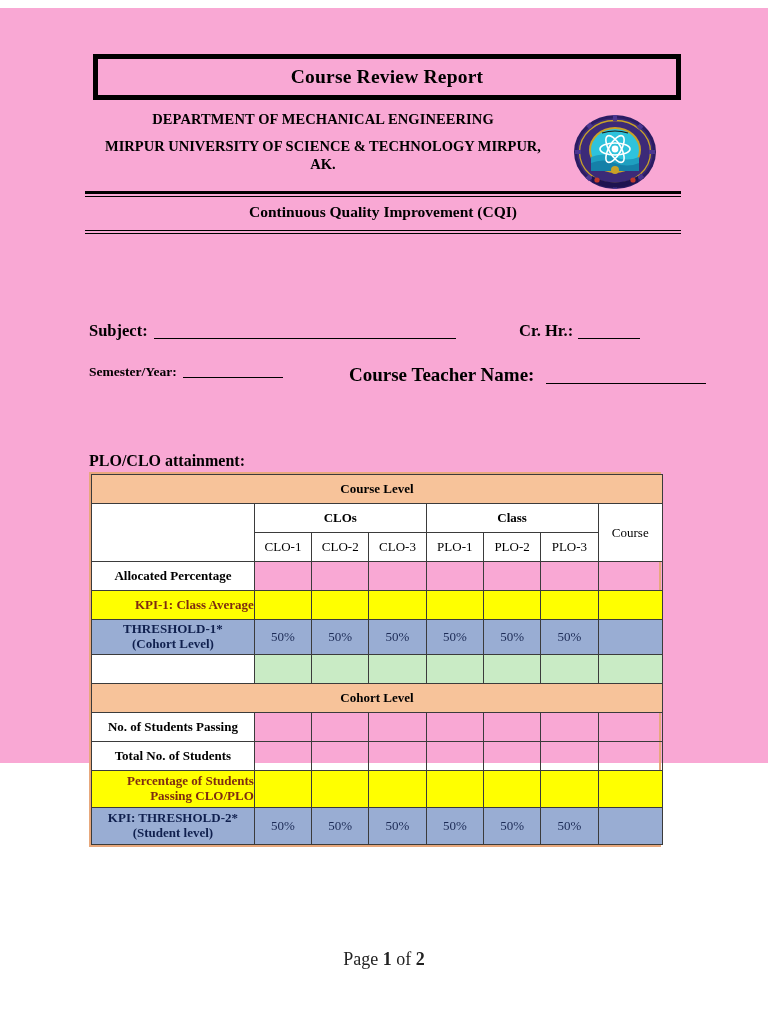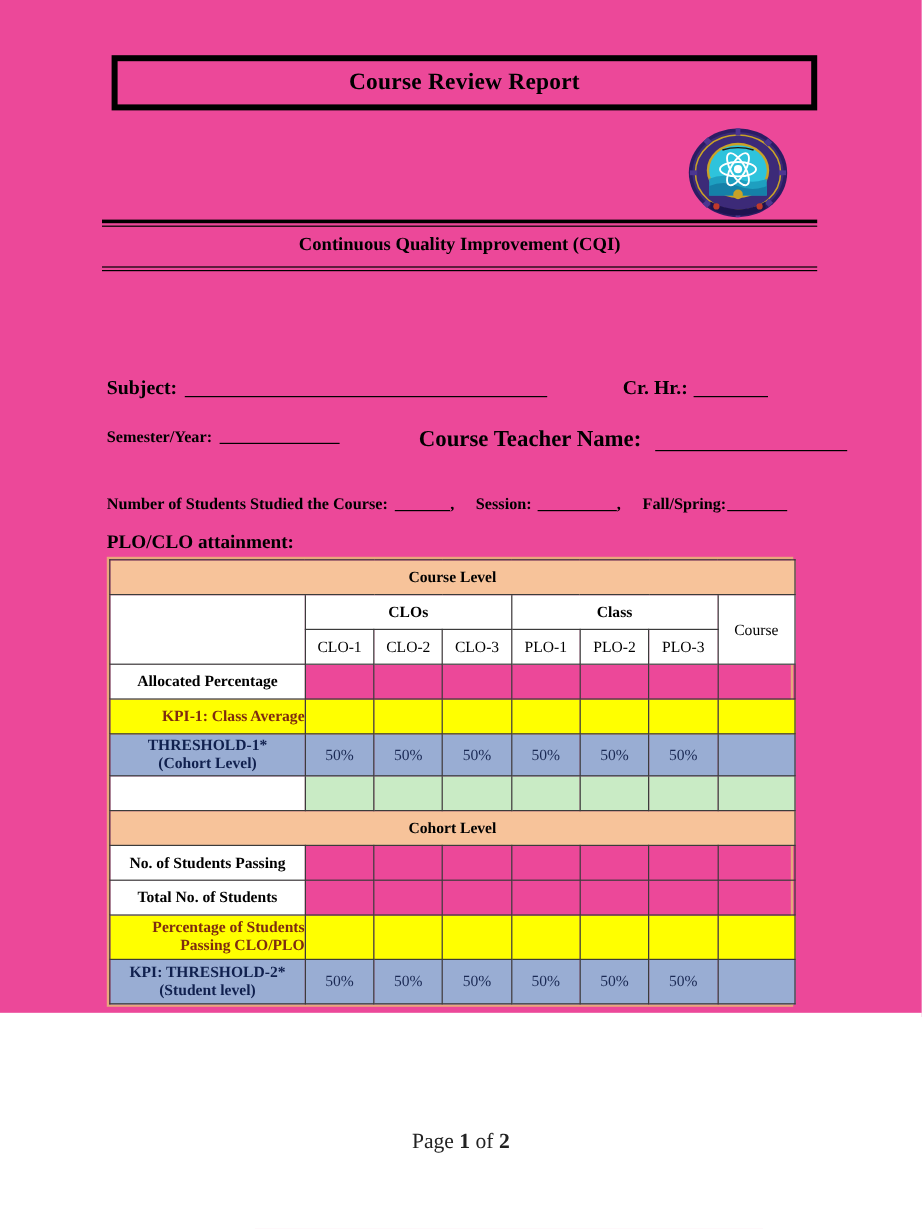--- a/index.html
+++ b/index.html
@@ -11,24 +11,24 @@
     width: 768px;
     height: 1024px;
     position: relative;
     font-family: "Liberation Serif", "DejaVu Serif", serif;
     color: #000000;
     overflow: hidden;
   }
 
   .page {
     position: absolute;
-    left: 0; top: 0;
+    left: 0; top: 8px;
     width: 768px;
-    height: 844px;
-    background: #ec4899;
+    height: 755px;
+    background: #f9a8d4;
   }
 
   
   .title-box {
     position: absolute;
     left: 93px;
     top: 46px;
     width: 588px;
     height: 46px;
     border: 5px solid #000;
@@ -214,20 +214,25 @@
 </style>
 </head>
 <body>
 
 <div class="page">
 
   <div class="title-box">
     <span class="title-text">Course Review Report</span>
   </div>
 
+  <div class="inst">
+    <div class="dept">DEPARTMENT OF MECHANICAL ENGINEERING</div>
+    <div class="univ">MIRPUR UNIVERSITY OF SCIENCE &amp; TECHNOLOGY MIRPUR,</div>
+    <div class="univ">AK.</div>
+  </div>
 
   <div class="logo">
     <svg viewBox="0 0 86 78" xmlns="http://www.w3.org/2000/svg">
       <ellipse cx="43" cy="39" rx="41" ry="37" fill="#2B1C63"></ellipse>
       <ellipse cx="43" cy="39" rx="38" ry="34" fill="#3C2A78"></ellipse>
       <ellipse cx="43" cy="39" rx="35.5" ry="31.5" fill="none" stroke="#C9A227" stroke-width="1.3"></ellipse>
 
       <g fill="#4B3690">
         <rect x="41" y="2" width="4" height="6"></rect>
           <rect x="41" y="70" width="4" height="6"></rect>
@@ -277,23 +282,20 @@
   </div>
 
   <div class="frow f-sem">
     <span>Semester/Year:</span><span class="blank"></span>
   </div>
 
   <div class="frow f-teacher">
     <span>Course Teacher Name:</span><span class="blank"></span>
   </div>
 
-  <div class="frow f-students">
-    <span>Number of Students Studied the Course:</span><span class="blank blank-a"></span><span>,</span><span class="gap"></span><span>Session:</span><span class="blank blank-b"></span><span>,</span><span class="gap"></span><span>Fall/Spring:</span><span class="blank blank-c"></span>
-  </div>
 
   <div class="attain-label">PLO/CLO attainment:</div>
 
   <div class="tbl-wrap">
     <div class="outer-border">
     <table class="cqi">
       <colgroup>
         <col style="width:162px">
         <col style="width:57px">
             <col style="width:57px">

